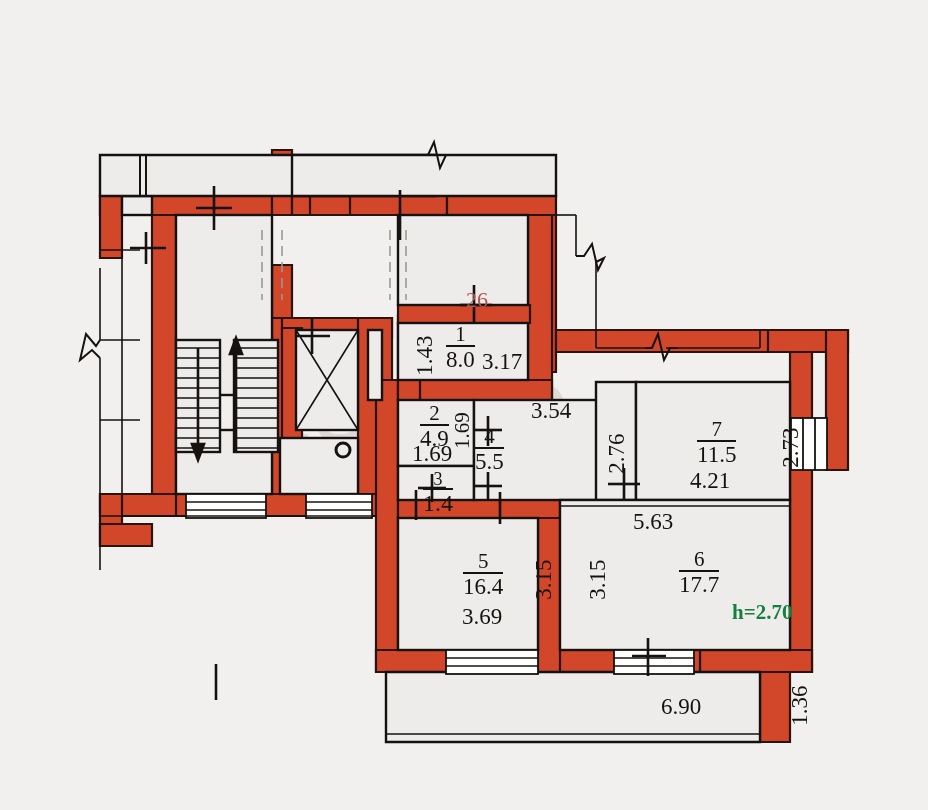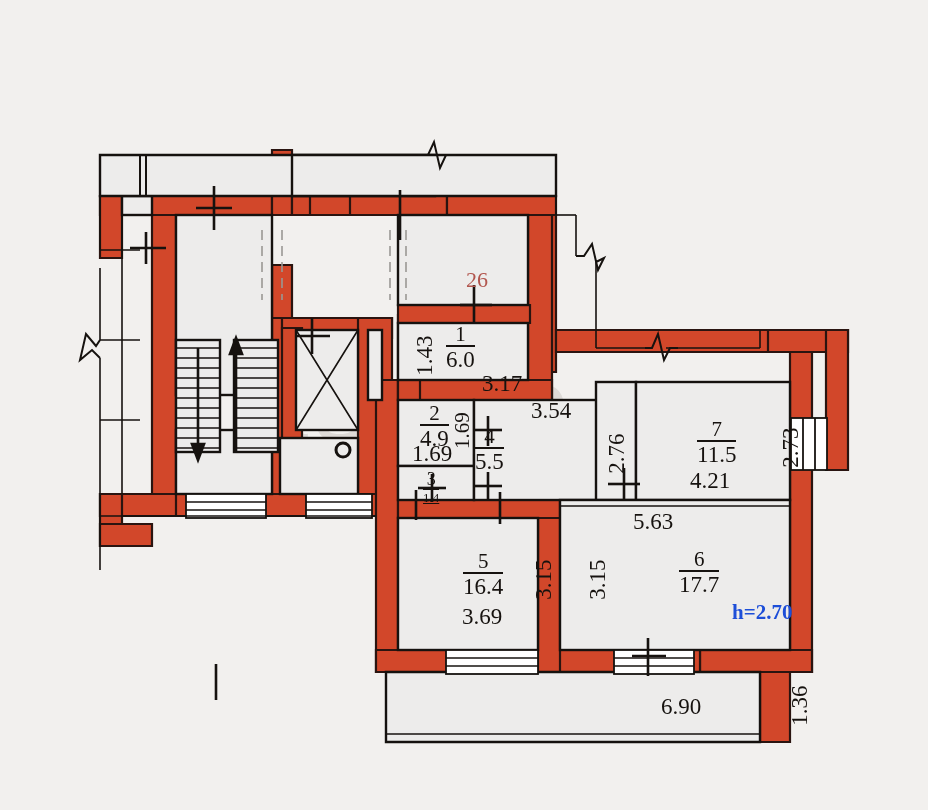--- a/index.html
+++ b/index.html
@@ -28,21 +28,21 @@
     line-height:1.02;
     color:#16120f;
     white-space:nowrap;
   }
   .roomlabel .num{font-size:21px;}
   .roomlabel .area{font-size:23px;border-top:2px solid #16120f;padding-top:1px;}
   .dim{font-size:23px;}
   .dim-sm{font-size:21px;}
   .red-num{color:#b2564e;font-size:22px;}
   .height-note{
-    color:#1d4ed8;
+    color:#15803d;
     font-family:"Liberation Serif", serif;
     font-size:21px;
     font-weight:bold;
     white-space:nowrap;
   }
   .wm{
     position:absolute;
     color:rgba(150,140,135,0.22);
     font-family:"Liberation Sans", sans-serif;
     font-size:104px;
@@ -305,39 +305,39 @@
 
     <g class="thin" stroke-width="2.2">
       <path d="M418,155 L428,155 L434,142 L440,168 L446,155 L456,155"></path>
       <path d="M576,256 L584,256 L592,244 L598,270 L604,258 L596,262"></path>
       <path d="M645,348 L652,348 L658,334 L664,360 L670,348 L678,348"></path>
       <path d="M100,340 L96,346 L86,334 L80,360 L92,350 L100,358"></path>
     </g>
 
   </svg>
 
-  <div class="lbl red-num" style="left:466px;top:269px;">26</div>
+  <div class="lbl red-num" style="left:466px;top:289px;">26</div>
 
   <div class="roomlabel" style="left:446px;top:324px;">
     <span class="num">1</span>
-    <span class="area">6.0</span>
+    <span class="area">8.0</span>
   </div>
   <div class="lbl vert dim" style="left:404px;top:326px;transform:rotate(-90deg) translate(-18px,0);">1.43</div>
-  <div class="lbl dim" style="left:482px;top:350px;margin-top:22px;">3.17</div>
+  <div class="lbl dim" style="left:482px;top:350px;">3.17</div>
 
   <div class="roomlabel" style="left:420px;top:403px;">
     <span class="num">2</span>
     <span class="area">4.9</span>
   </div>
   <div class="lbl vert dim-sm" style="left:444px;top:404px;transform:rotate(-90deg) translate(-16px,0);">1.69</div>
   <div class="lbl dim" style="left:412px;top:442px;">1.69</div>
 
   <div class="roomlabel" style="left:423px;top:470px;">
     <span class="num" style="font-size:18px;">3</span>
-    <span class="area" style="font-size:13px;text-decoration:underline;">1.4</span>
+    <span class="area" style="font-size:24px;">1.4</span>
   </div>
 
   <div class="lbl dim" style="left:531px;top:399px;text-align:right;">3.54</div>
   <div class="roomlabel" style="left:475px;top:426px;">
     <span class="num">4</span>
     <span class="area">5.5</span>
   </div>
   <div class="lbl vert dim" style="left:596px;top:424px;transform:rotate(-90deg) translate(-18px,0);">2.76</div>
 
   <div class="roomlabel" style="left:697px;top:419px;">

